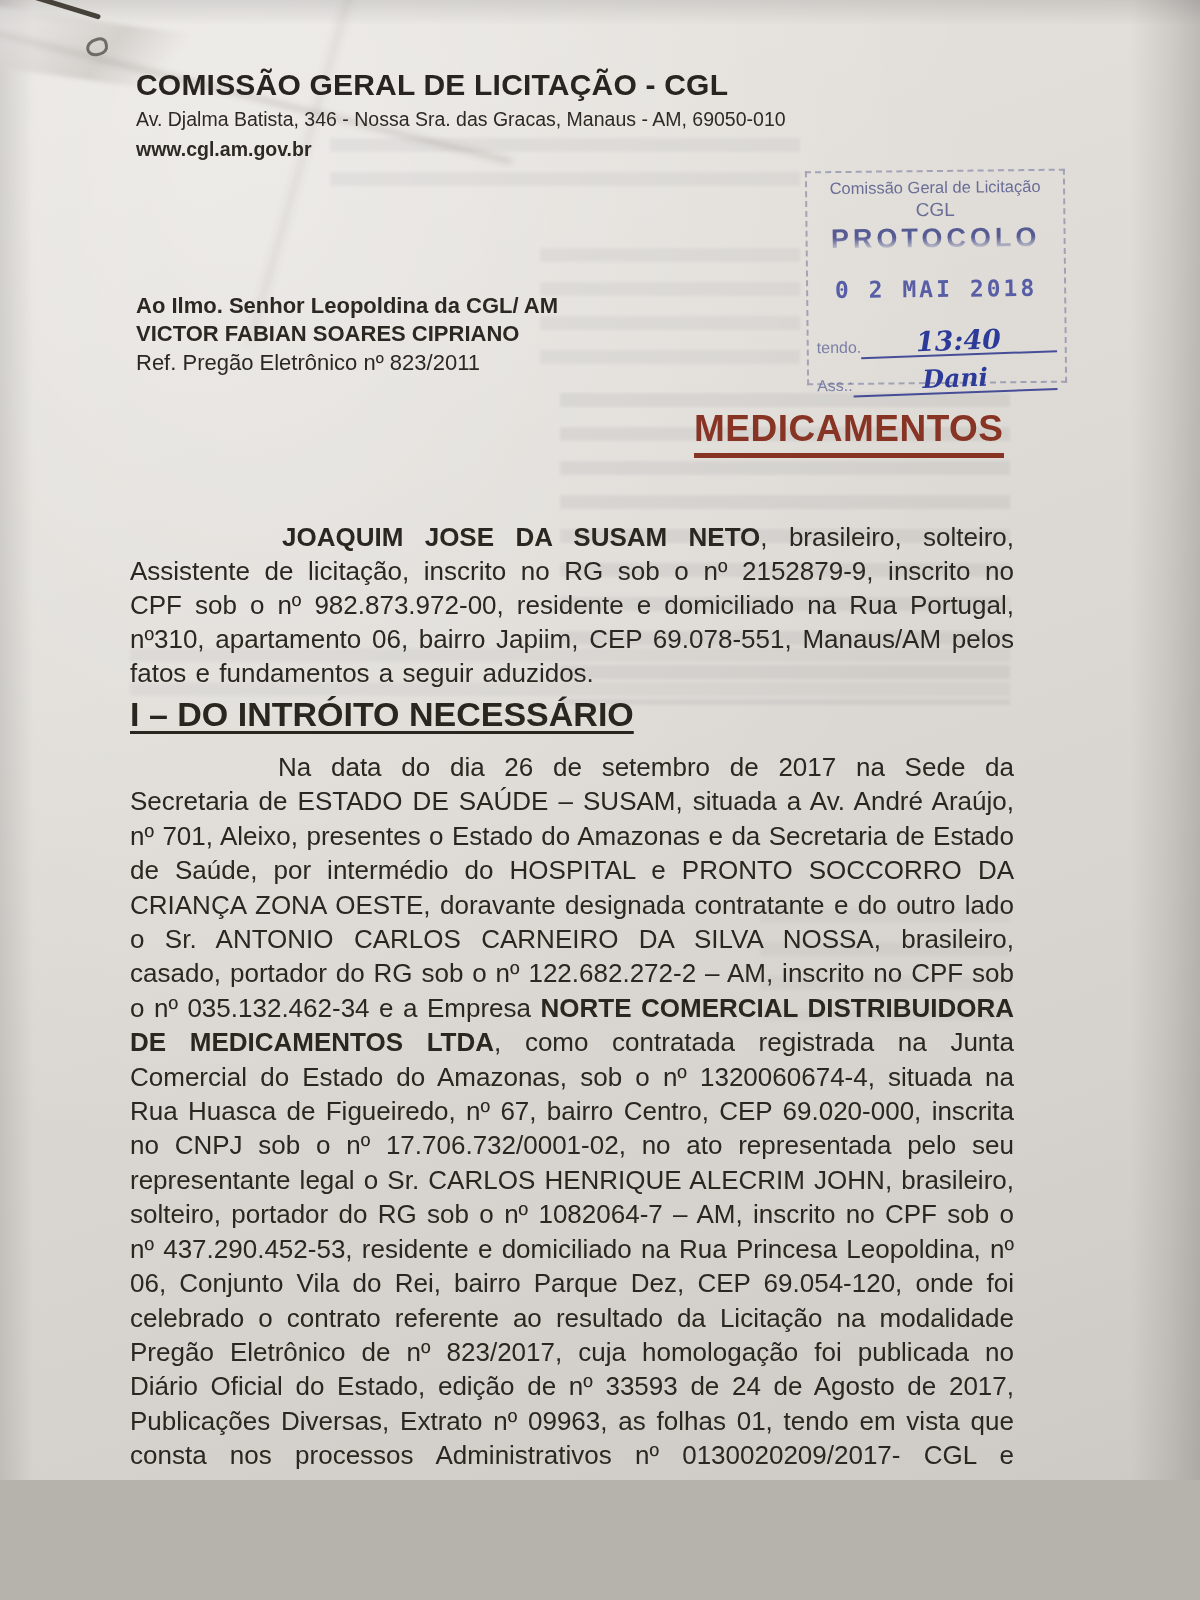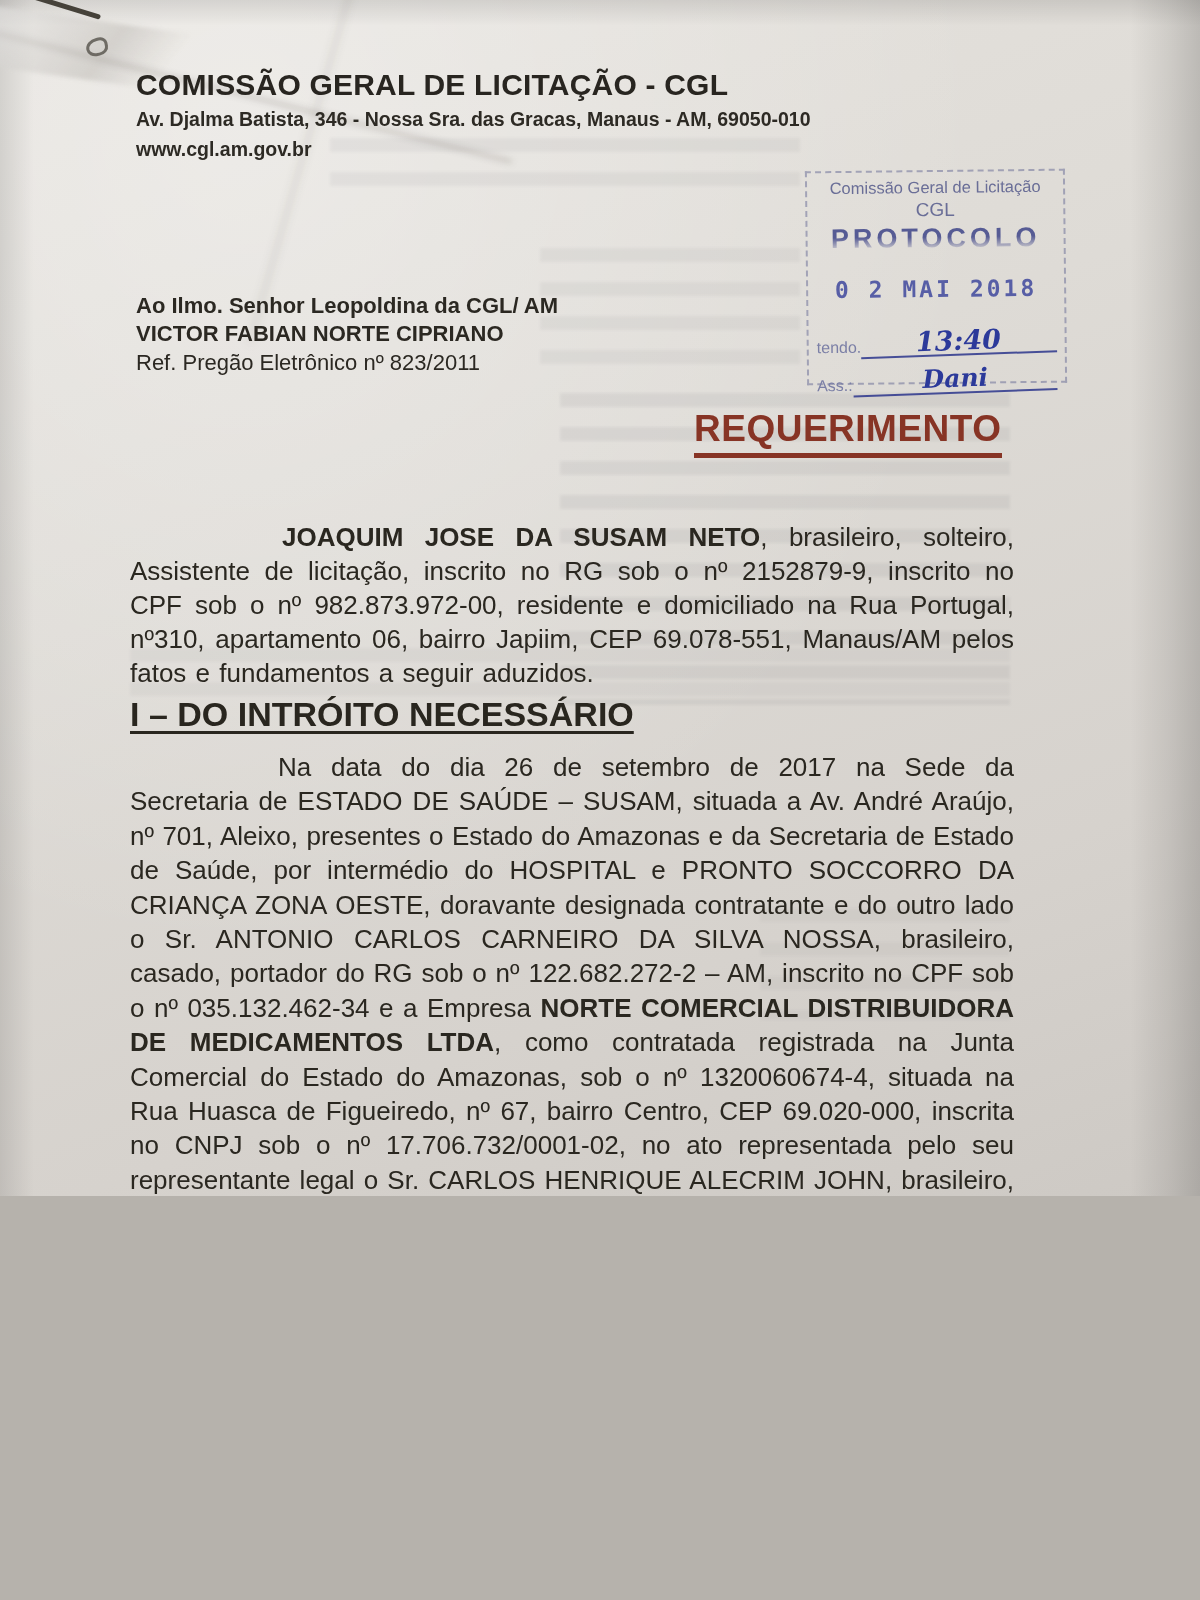--- a/index.html
+++ b/index.html
@@ -3,21 +3,21 @@
 <meta charset="utf-8">
 <style>
   html,body{margin:0;padding:0;}
   body{
     width:1200px;height:1600px;
     background:#b6b2ac;
     font-family:"Liberation Sans", sans-serif;
     overflow:hidden;
   }
   .sheet{
-    position:relative;width:1200px;height:1196px;overflow:hidden;
+    position:relative;width:1200px;height:1480px;overflow:hidden;
     background:
       radial-gradient(ellipse at 20% 10%, rgba(255,255,255,.35), transparent 55%),
       linear-gradient(160deg,#e6e3de 0%, #dedbd6 40%, #d6d2cd 75%, #cdc9c4 100%);
     color:#29261f;
   }
   
   .fold-right{position:absolute;top:0;right:0;width:70px;height:1600px;
     background:linear-gradient(to right, rgba(0,0,0,0) 0%, rgba(0,0,0,.08) 55%, rgba(0,0,0,.16) 100%);}
   .fold-left{position:absolute;top:0;left:0;width:34px;height:1600px;
     background:linear-gradient(to right, rgba(0,0,0,.10), rgba(0,0,0,0));}
@@ -39,21 +39,21 @@
     background:repeating-linear-gradient(to bottom, transparent 0 8px, #4a4a55 8px 22px, transparent 22px 34px);}
   .g1{left:330px;top:130px;width:470px;height:60px;}
   .g2{left:540px;top:240px;width:260px;height:140px;}
   .g3{left:560px;top:385px;width:450px;height:320px;opacity:.07;}
   .g4{left:130px;top:640px;width:880px;height:60px;opacity:.045;}
   .g5{left:760px;top:900px;width:250px;height:120px;opacity:.04;}
 
   
   .header{position:absolute;left:136px;top:68px;width:760px;}
   .org-name{font-size:30px;font-weight:bold;letter-spacing:.2px;color:#282520;}
-  .org-addr{font-size:19.5px;font-weight:bold;margin-top:6px;color:#2d2a24;}
+  .org-addr{font-size:19.5px;font-weight:normal;margin-top:6px;color:#2d2a24;}
   .org-site{font-size:19.5px;font-weight:bold;margin-top:7px;color:#2d2a24;}
 
   
   .stamp{position:absolute;left:806px;top:170px;width:260px;height:214px;
     border:2px dashed rgba(100,104,148,.5);padding:6px 8px;box-sizing:border-box;
     transform:rotate(-.6deg);color:#5c618f;}
   .stamp-org{font-size:16.5px;text-align:center;color:#6a6e97;}
   .stamp-abbr{font-size:19px;text-align:center;margin-top:2px;color:#6a6e97;}
   .stamp-title{font-size:27px;font-weight:bold;text-align:center;letter-spacing:4px;margin-top:2px;
     background:linear-gradient(to bottom,#565b94 45%, rgba(86,91,148,.12) 85%);
@@ -122,25 +122,25 @@
       <span class="stamp-fill">13:40</span>
     </div>
     <div class="stamp-row sig">
       <span class="stamp-label">Ass.:</span>
       <span class="stamp-fill sig">Dani</span>
     </div>
   </div>
 
   <div class="addressee">
     <div class="addr-l1">Ao Ilmo. Senhor Leopoldina da CGL/ AM</div>
-    <div class="addr-l2">VICTOR FABIAN NORTE CIPRIANO</div>
+    <div class="addr-l2">VICTOR FABIAN SOARES CIPRIANO</div>
     <div class="addr-l3">Ref. Pregão Eletrônico nº 823/2011</div>
   </div>
 
-  <div class="doc-title">REQUERIMENTO</div>
+  <div class="doc-title">MEDICAMENTOS</div>
 
   <div class="para intro"><span class="b">JOAQUIM JOSE DA SUSAM NETO</span><span>, brasileiro, solteiro, Assistente de licitação, inscrito no RG sob o nº 2152879-9, inscrito no CPF sob o nº 982.873.972-00, residente e domiciliado na Rua Portugal, nº310, apartamento 06, bairro Japiim, CEP 69.078-551, Manaus/AM pelos fatos e fundamentos a seguir aduzidos.</span></div>
 
   <div class="section-heading">I – DO INTRÓITO NECESSÁRIO</div>
 
   <div class="para body-para"><span>Na data do dia 26 de setembro de 2017 na Sede da Secretaria de ESTADO DE SAÚDE – SUSAM, situada a Av. André Araújo, nº 701, Aleixo, presentes o Estado do Amazonas e da Secretaria de Estado de Saúde, por intermédio do HOSPITAL e PRONTO SOCCORRO DA CRIANÇA ZONA OESTE, doravante designada contratante e do outro lado o Sr. ANTONIO CARLOS CARNEIRO DA SILVA NOSSA, brasileiro, casado, portador do RG sob o nº 122.682.272-2 – AM, inscrito no CPF sob o nº 035.132.462-34 e a Empresa </span><span class="b">NORTE COMERCIAL DISTRIBUIDORA DE MEDICAMENTOS LTDA</span><span>, como contratada registrada na Junta Comercial do Estado do Amazonas, sob o nº 1320060674-4, situada na Rua Huasca de Figueiredo, nº 67, bairro Centro, CEP 69.020-000, inscrita no CNPJ sob o nº 17.706.732/0001-02, no ato representada pelo seu representante legal o Sr. CARLOS HENRIQUE ALECRIM JOHN, brasileiro, solteiro, portador do RG sob o nº 1082064-7 – AM, inscrito no CPF sob o nº 437.290.452-53, residente e domiciliado na Rua Princesa Leopoldina, nº 06, Conjunto Vila do Rei, bairro Parque Dez, CEP 69.054-120, onde foi celebrado o contrato referente ao resultado da Licitação na modalidade Pregão Eletrônico de nº 823/2017, cuja homologação foi publicada no Diário Oficial do Estado, edição de nº 33593 de 24 de Agosto de 2017, Publicações Diversas, Extrato nº 09963, as folhas 01, tendo em vista que consta nos processos Administrativos nº 0130020209/2017- CGL e 017115.000.023/2017- HPSCZO doravante referido por processo, foi assinado o TERMO DE PRESTAÇÃO DE SERVIÇOS E PROCESSAMENTO E DISTRIBUIÇÃO E ROUPAS, conforme minuta aprovada pela PGE no processo nº 481/97-PGE identificou irregularidades ocorridas em procedimentos licitatórios realizados por conta de atestado de capacidade Técnica que foi expedido por pessoa não regulamentada pela Legislação Vigente, pois o</span></div>
 
 </div>
 
 </body></html>

